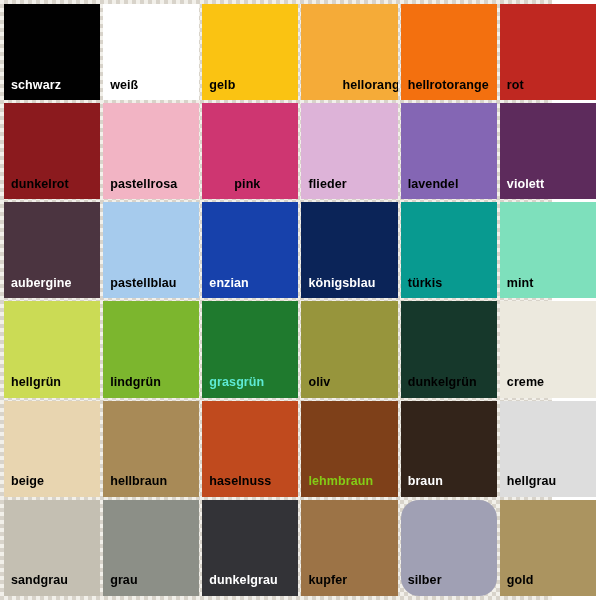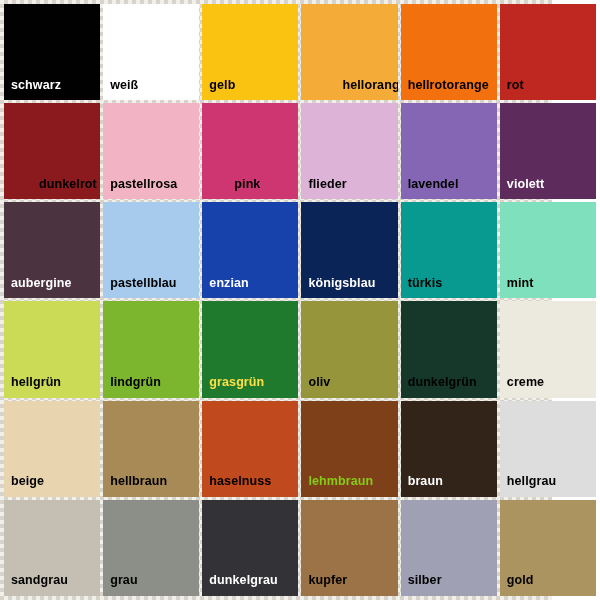--- a/index.html
+++ b/index.html
@@ -75,21 +75,21 @@
       </div>
       <div class="swatch" style="background-color: rgb(245, 171, 56); padding-left: 34px;">
         <span class="swatch-label" style="color: rgb(0, 0, 0);">hellorange</span>
       </div>
       <div class="swatch" style="background-color: rgb(243, 112, 15);">
         <span class="swatch-label" style="color: rgb(0, 0, 0);">hellrotorange</span>
       </div>
       <div class="swatch" style="background-color: rgb(191, 40, 33);">
         <span class="swatch-label" style="color: rgb(0, 0, 0);">rot</span>
       </div>
-      <div class="swatch" style="background-color: rgb(139, 26, 30); padding-left: 28px;">
+      <div class="swatch" style="background-color: rgb(139, 26, 30);">
         <span class="swatch-label" style="color: rgb(0, 0, 0);">dunkelrot</span>
       </div>
       <div class="swatch" style="background-color: rgb(242, 180, 196);">
         <span class="swatch-label" style="color: rgb(0, 0, 0);">pastellrosa</span>
       </div>
       <div class="swatch" style="background-color: rgb(206, 54, 113);">
         <span class="swatch-label" style="color: rgb(0, 0, 0); padding-left: 32px;">pink</span>
       </div>
       <div class="swatch" style="background-color: rgb(221, 179, 216);">
         <span class="swatch-label" style="color: rgb(0, 0, 0); text-align: center;">flieder</span>
@@ -118,21 +118,21 @@
       <div class="swatch" style="background-color: rgb(126, 224, 188);">
         <span class="swatch-label" style="color: rgb(0, 0, 0);">mint</span>
       </div>
       <div class="swatch" style="background-color: rgb(203, 219, 85);">
         <span class="swatch-label" style="color: rgb(0, 0, 0);">hellgrün</span>
       </div>
       <div class="swatch" style="background-color: rgb(124, 182, 46);">
         <span class="swatch-label" style="color: rgb(0, 0, 0);">lindgrün</span>
       </div>
       <div class="swatch" style="background-color: rgb(31, 122, 46);">
-        <span class="swatch-label" style="color: #fde047;">grasgrün</span>
+        <span class="swatch-label" style="color: #5eead4;">grasgrün</span>
       </div>
       <div class="swatch" style="background-color: rgb(151, 149, 60);">
         <span class="swatch-label" style="color: rgb(0, 0, 0);">oliv</span>
       </div>
       <div class="swatch" style="background-color: rgb(22, 56, 43);">
         <span class="swatch-label" style="color: rgb(0, 0, 0);">dunkelgrün</span>
       </div>
       <div class="swatch" style="background-color: rgb(236, 233, 222);">
         <span class="swatch-label" style="color: rgb(0, 0, 0);">creme</span>
       </div>
@@ -159,20 +159,20 @@
       </div>
       <div class="swatch" style="background-color: rgb(140, 143, 135);">
         <span class="swatch-label" style="color: rgb(0, 0, 0);">grau</span>
       </div>
       <div class="swatch" style="background-color: rgb(51, 51, 55);">
         <span class="swatch-label" style="color: rgb(255, 255, 255);">dunkelgrau</span>
       </div>
       <div class="swatch" style="background-color: rgb(156, 115, 70);">
         <span class="swatch-label" style="color: rgb(0, 0, 0);">kupfer</span>
       </div>
-      <div class="swatch" style="background-color: rgb(160, 160, 180);">
+      <div class="swatch" style="background-color: rgb(160, 160, 180); border-radius: 18px;">
         <span class="swatch-label" style="color: rgb(0, 0, 0);">silber</span>
       </div>
       <div class="swatch" style="background-color: rgb(171, 148, 96);">
         <span class="swatch-label" style="color: rgb(0, 0, 0); text-align: right;">gold</span>
       </div>
     </div>
 </div>
 
 </body></html>

